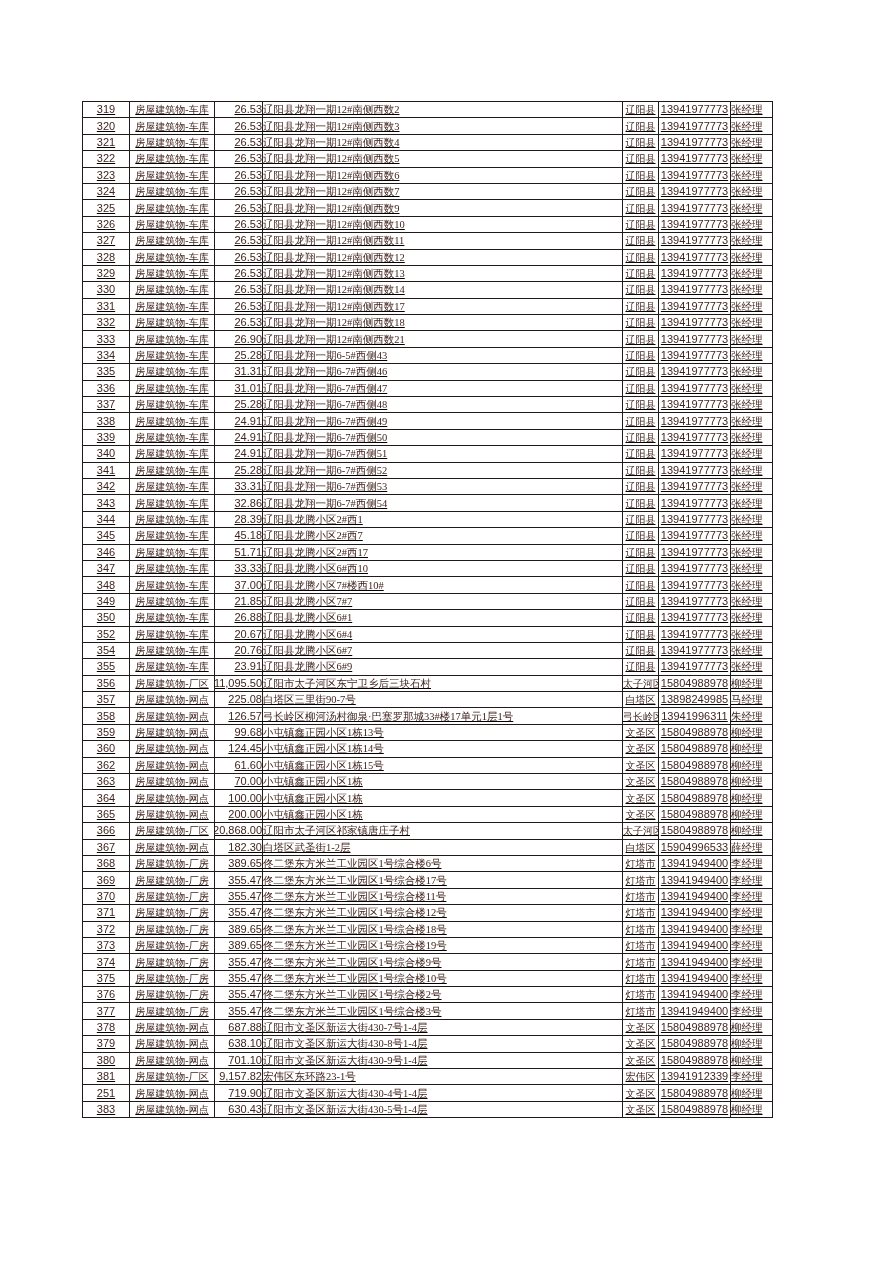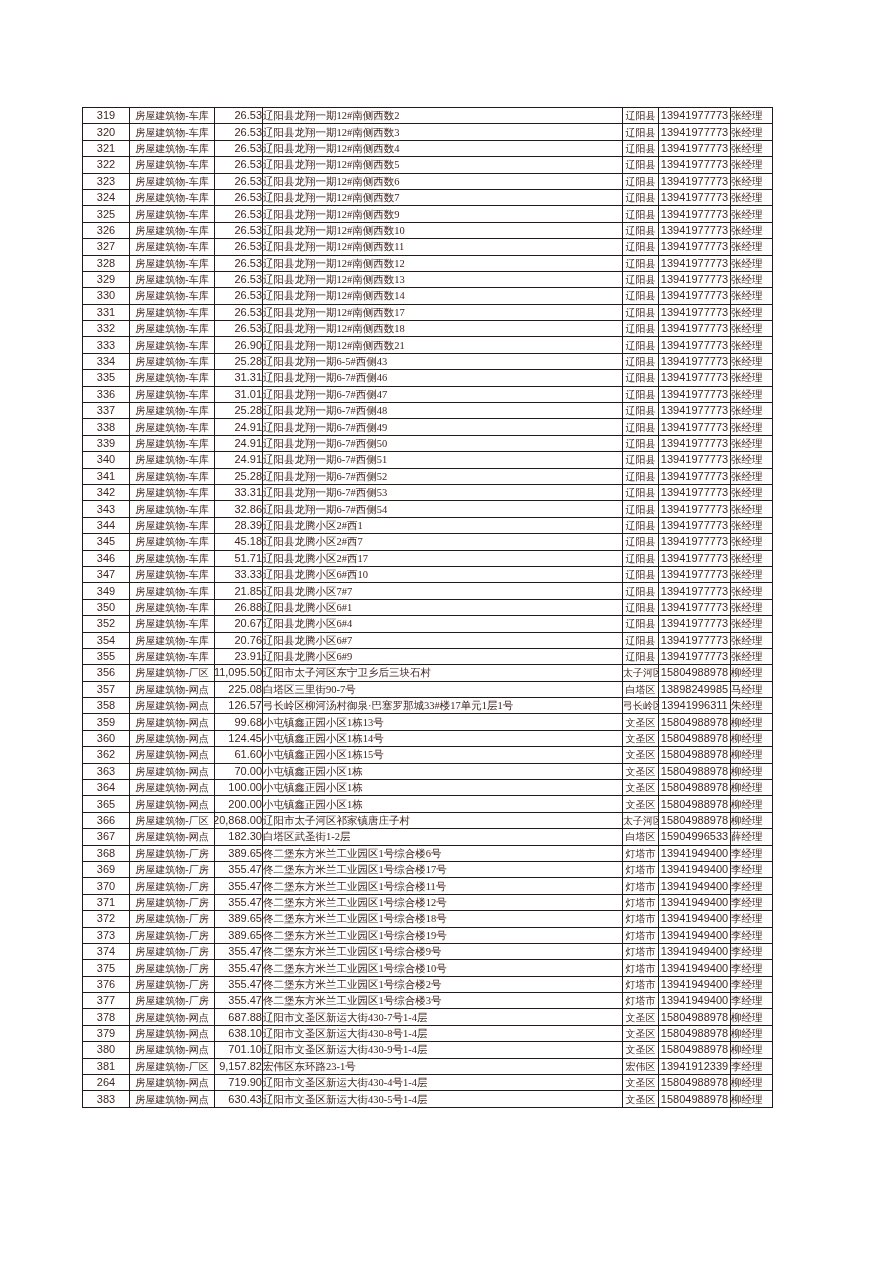--- a/index.html
+++ b/index.html
@@ -9,24 +9,25 @@
   }
   body {
     width: 892px;
     height: 1262px;
     position: relative;
     font-family: "Liberation Sans", sans-serif;
   }
   table.sheet-table {
     position: absolute;
     left: 82px;
-    top: 107px;
+    top: 101px;
     border-collapse: collapse;
     table-layout: fixed;
     width: 690px;
+    text-decoration: underline;
   }
   table.sheet-table td {
     border: 1px solid #211a18;
     height: 15.4px;
     padding: 0;
     overflow: hidden;
     white-space: nowrap;
     vertical-align: middle;
     color: #41241e;
     line-height: 15px;
@@ -341,20 +342,29 @@
       <tr>
         <td class="c-num">347</td>
         <td class="c-type">房屋建筑物-车库</td>
         <td class="c-area">33.33</td>
         <td class="c-addr">辽阳县龙腾小区6#西10</td>
         <td class="c-dist">辽阳县</td>
         <td class="c-phone">13941977773</td>
         <td class="c-mgr">张经理</td>
       </tr>
       <tr>
+        <td class="c-num">348</td>
+        <td class="c-type">房屋建筑物-车库</td>
+        <td class="c-area">37.00</td>
+        <td class="c-addr">辽阳县龙腾小区7#楼西10#</td>
+        <td class="c-dist">辽阳县</td>
+        <td class="c-phone">13941977773</td>
+        <td class="c-mgr">张经理</td>
+      </tr>
+      <tr>
         <td class="c-num">349</td>
         <td class="c-type">房屋建筑物-车库</td>
         <td class="c-area">21.85</td>
         <td class="c-addr">辽阳县龙腾小区7#7</td>
         <td class="c-dist">辽阳县</td>
         <td class="c-phone">13941977773</td>
         <td class="c-mgr">张经理</td>
       </tr>
       <tr>
         <td class="c-num">350</td>
@@ -611,21 +621,21 @@
       <tr>
         <td class="c-num">381</td>
         <td class="c-type">房屋建筑物-厂区</td>
         <td class="c-area">9,157.82</td>
         <td class="c-addr">宏伟区东环路23-1号</td>
         <td class="c-dist">宏伟区</td>
         <td class="c-phone">13941912339</td>
         <td class="c-mgr">李经理</td>
       </tr>
       <tr>
-        <td class="c-num">264</td>
+        <td class="c-num">251</td>
         <td class="c-type">房屋建筑物-网点</td>
         <td class="c-area">719.90</td>
         <td class="c-addr">辽阳市文圣区新运大街430-4号1-4层</td>
         <td class="c-dist">文圣区</td>
         <td class="c-phone">15804988978</td>
         <td class="c-mgr">柳经理</td>
       </tr>
       <tr>
         <td class="c-num">383</td>
         <td class="c-type">房屋建筑物-网点</td>

